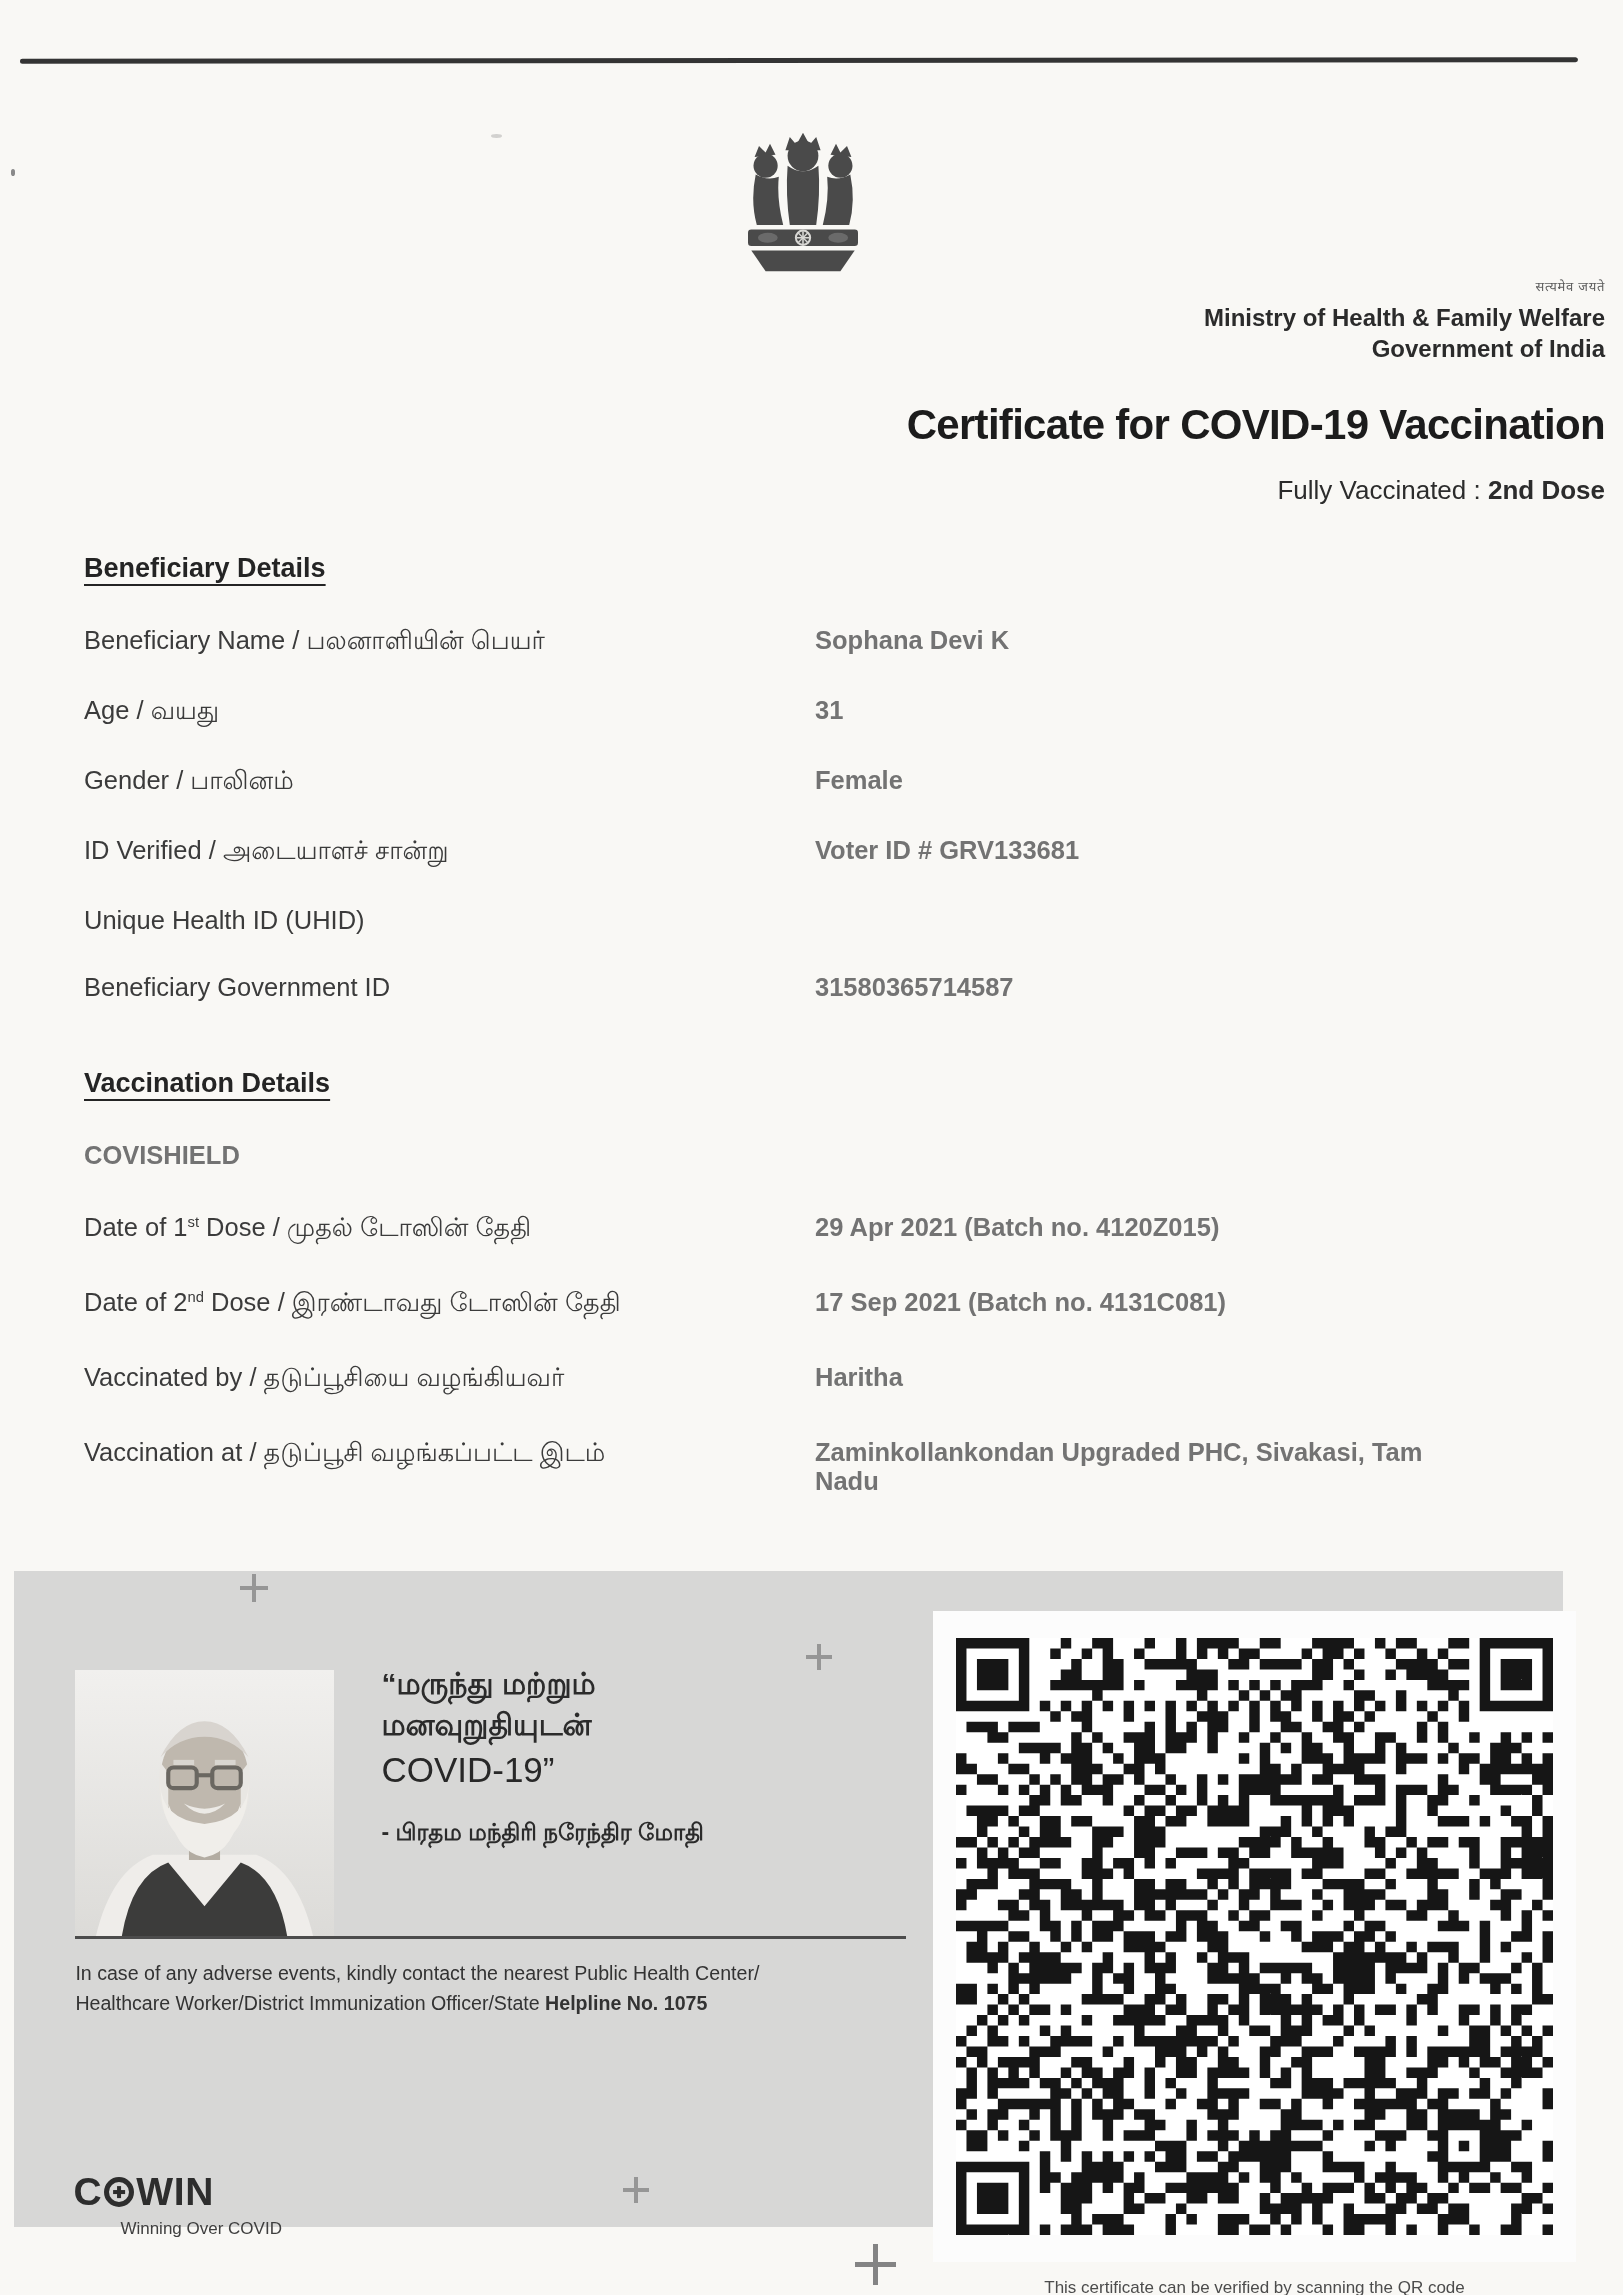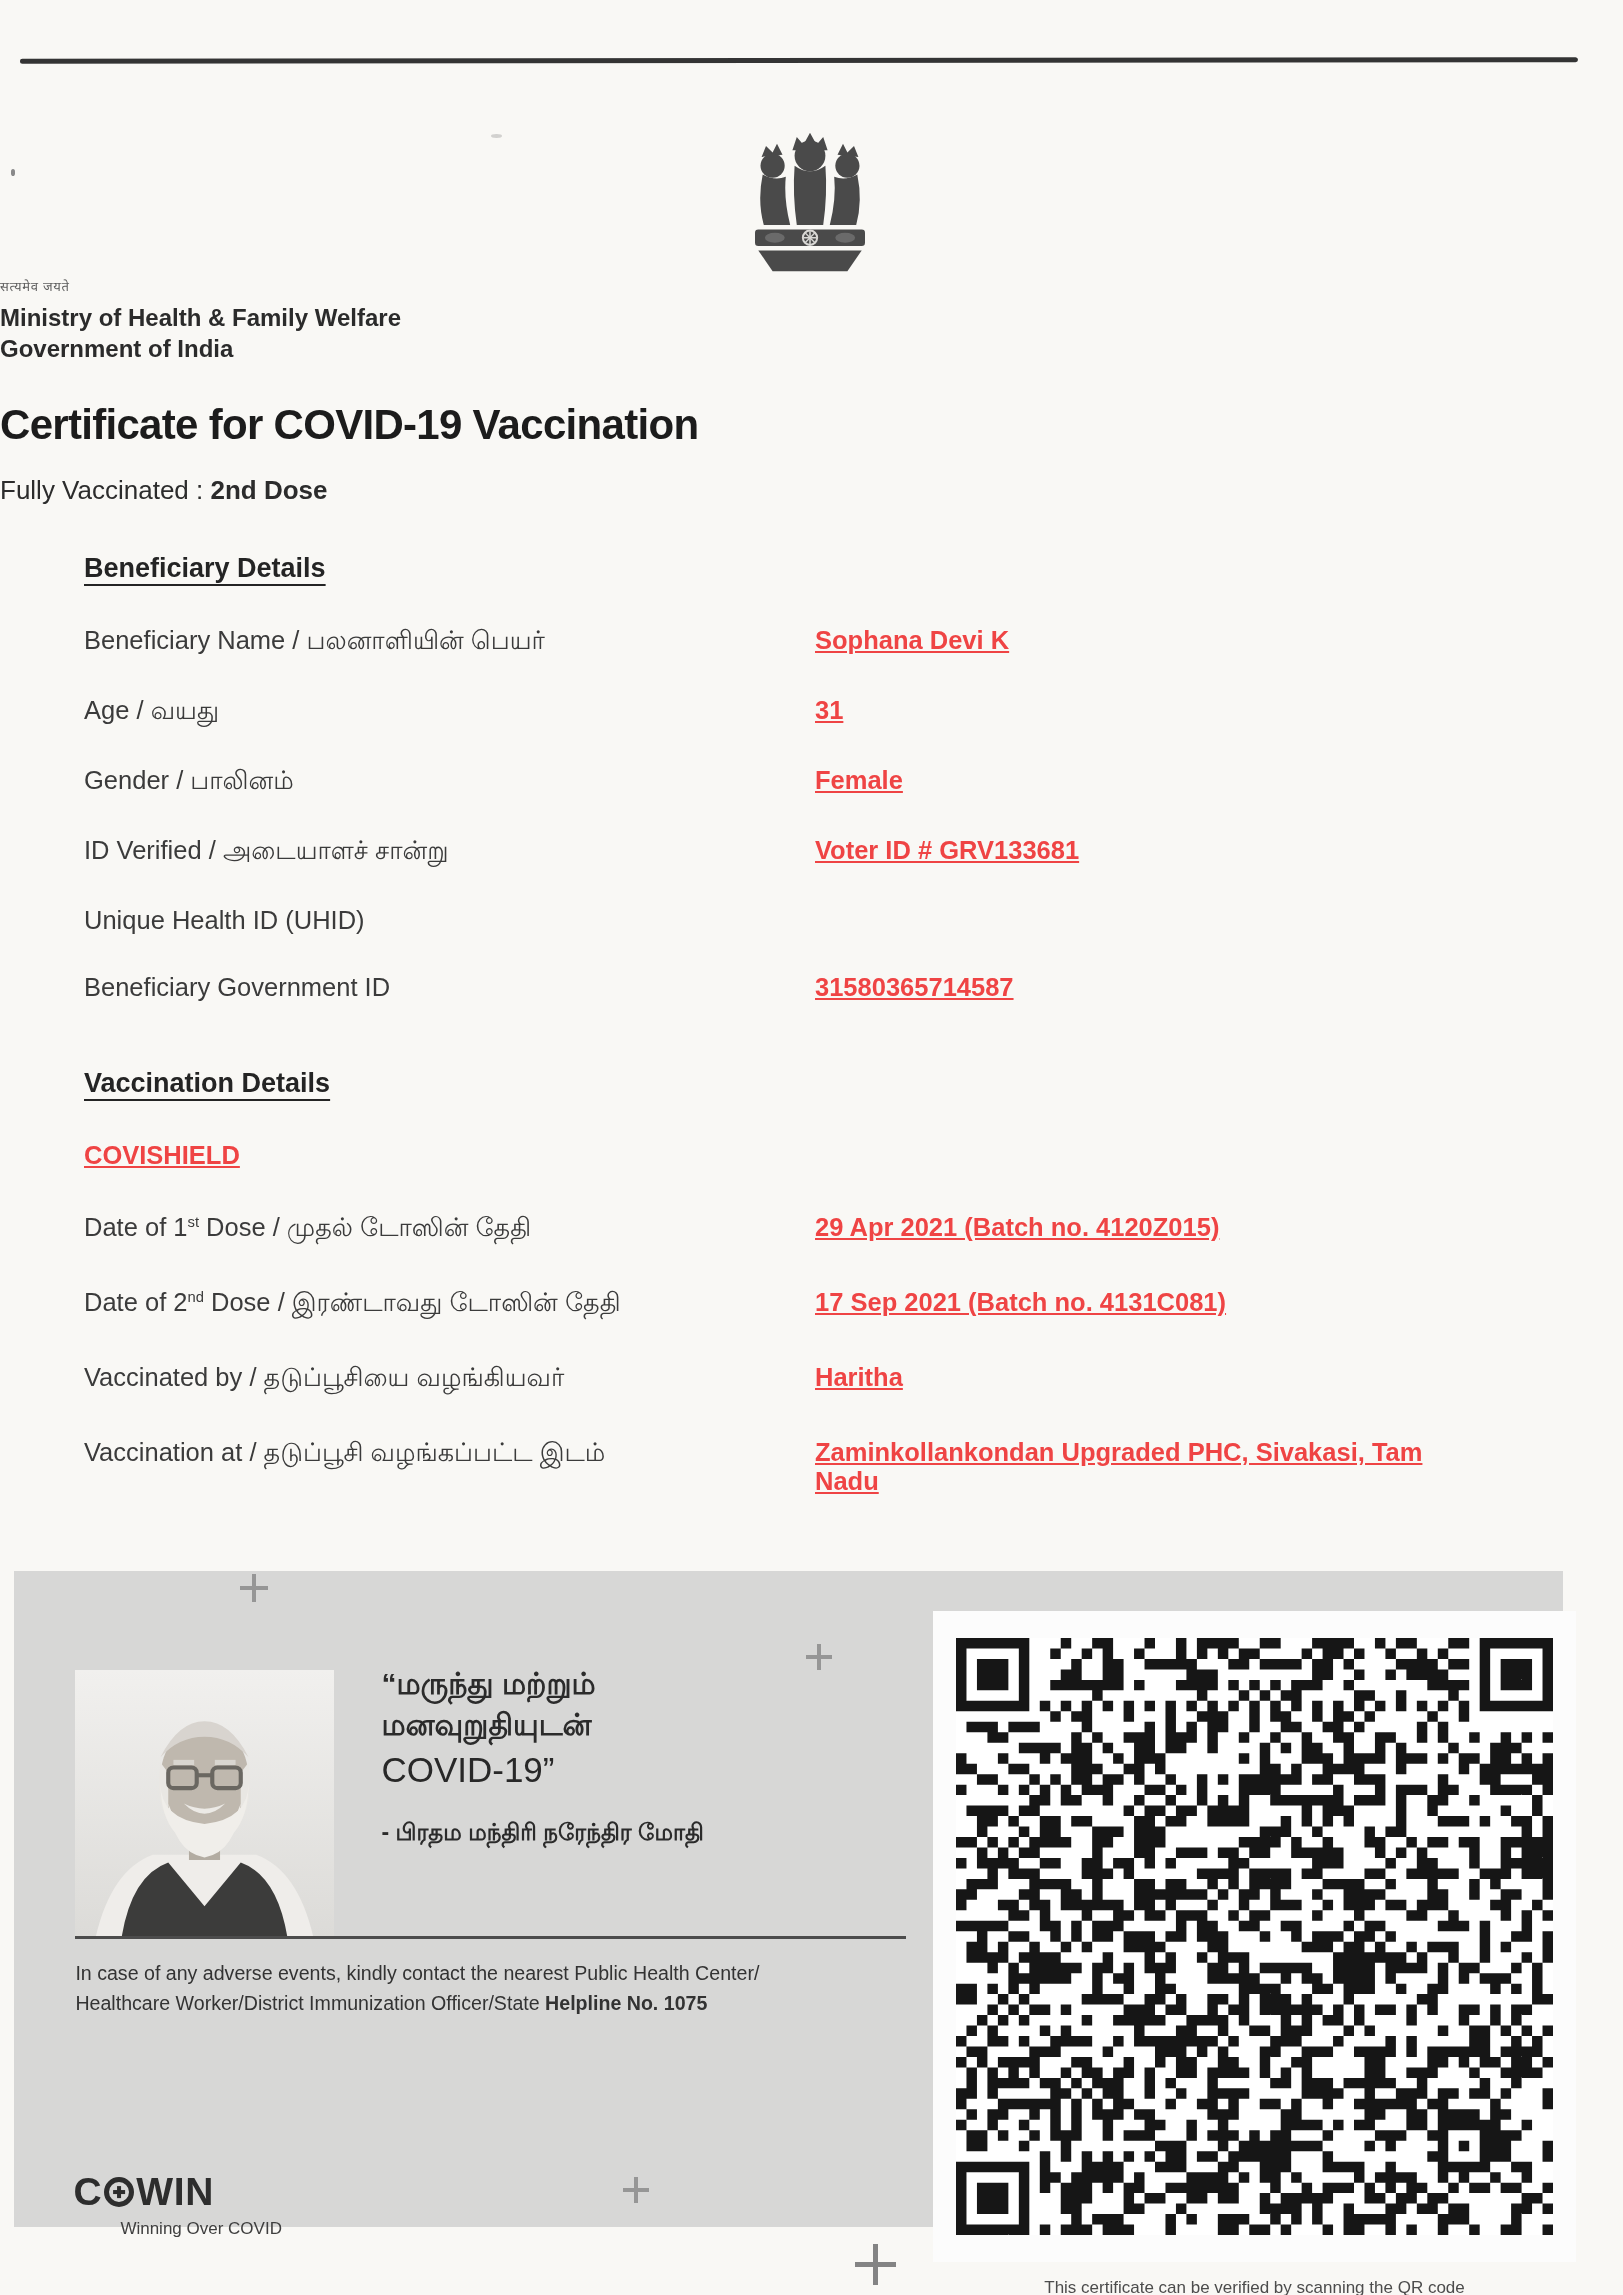--- a/index.html
+++ b/index.html
@@ -9,36 +9,36 @@
     background:#f9f8f5; font-family:"Liberation Sans", sans-serif; color:#222;
   }
   sup { font-size:58%; line-height:0; }
   .b { font-weight:bold; }
 
   
   .scan-topline { position:absolute; left:19.6px; top:58px; width:1558px; height:4.6px; background:#343434; border-radius:2.6px; transform:rotate(-0.06deg); }
   .speck { position:absolute; background:#8a8a8a; border-radius:50%; }
 
   
-  .header { position:absolute; left:0; right:4px; top:128px; text-align:left; }
+  .header { position:absolute; left:0; right:18px; top:128px; text-align:right; }
   .emblem { display:block; margin:0 auto; }
   .motto { font-size:13px; color:#5d5d5d; margin-top:1.3px; letter-spacing:0.7px; }
   .ministry { font-size:24px; font-weight:bold; color:#2b2b2b; line-height:31px; margin-top:6.5px; }
   .gov { font-size:24px; font-weight:bold; color:#2b2b2b; line-height:31px; }
   .title { font-size:42px; font-weight:bold; color:#1c1c1c; margin-top:37px; letter-spacing:-0.7px; }
   .subtitle { font-size:26px; color:#2c2c2c; margin-top:26px; }
 
   
   .details { position:absolute; left:84px; width:1499px; }
   .section-title { font-size:27px; font-weight:bold; color:#242424; text-decoration:underline; text-decoration-thickness:2px; text-underline-offset:6.5px; margin-bottom:42px; }
   .row { display:flex; font-size:25.5px; }
   .ben .row { margin-bottom:38px; }
   .vac .row { margin-bottom:43px; }
   .row .label { width:731px; flex-shrink:0; color:#3b3b3b; }
-  .row .value { font-weight:bold; color:#ef4444;text-decoration:underline; }
+  .row .value { font-weight:bold; color:#737373; }
   .value .vline + .vline { }
 
   
   .banner { position:absolute; left:14.4px; top:1571px; width:1549px; height:656px; background:#d7d7d6; }
   .photo { position:absolute; left:61px; top:99px; width:259px; height:267px; overflow:hidden; }
   .photo svg { display:block; width:100%; height:100%; }
   .quote { position:absolute; left:367px; top:92px; }
   .q-tamil { font-size:30px; font-weight:bold; color:#2b2b2b; line-height:41px; }
   .q-en { font-size:35px; color:#282828; line-height:50px; }
   .q-attr { font-size:23px; font-weight:bold; color:#2b2b2b; margin-top:23.6px; }

